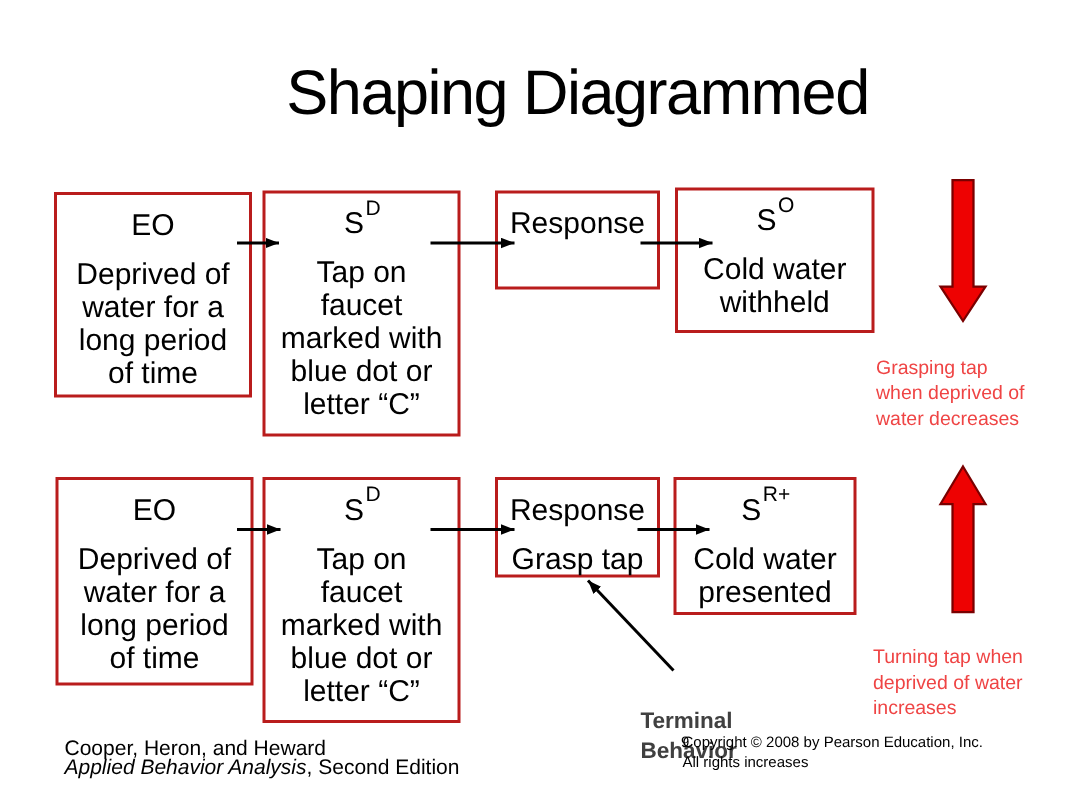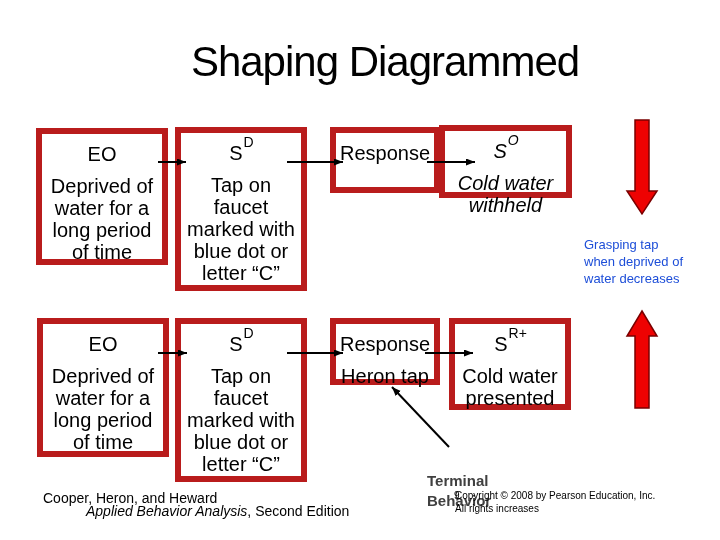--- a/index.html
+++ b/index.html
@@ -7,47 +7,47 @@
     position:relative;width:720px;height:540px;background:#ffffff;overflow:hidden;
     font-family:"Liberation Sans","DejaVu Sans",sans-serif;color:#000;
   }
   .title{
     position:absolute;left:0;top:38px;width:720px;margin:0;
     text-align:center;font-size:42px;font-weight:400;letter-spacing:-1px;padding-left:25px;
   }
   .bullet-line{position:absolute;left:22px;top:101px;font-size:15px;font-weight:bold;}
   .bullet-glyph{font-weight:normal;margin-right:8px;font-size:14px;}
   .box{
-    position:absolute;border:6px solid #b91c1c;background:#fff;box-sizing:border-box;
+    position:absolute;border:2px solid #b91c1c;background:#fff;box-sizing:border-box;
     text-align:center;font-size:20px;line-height:22px;padding-top:3px;
   }
   .box-header{margin-bottom:10px;}
   .box-header sup{font-size:14px;position:relative;top:-5px;left:1px;}
   .box-body{white-space:pre-line;}
   #b-eo1 {left:36px;  top:128px; width:132px; height:137px;}
   #b-sd1 {left:175px; top:127px; width:132px; height:164px;}
   #b-rs1 {left:330px; top:127px; width:110px; height:66px;}
-  #b-so1 {left:439px; top:125px; width:133px; height:73px;font-style:italic;}
+  #b-so1 {left:450px; top:125px; width:133px; height:97px;}
   #b-eo2 {left:37px;  top:318px; width:132px; height:139px;}
   #b-sd2 {left:175px; top:318px; width:132px; height:164px;}
   #b-rs2 {left:330px; top:318px; width:110px; height:67px;}
   #b-sr2 {left:449px; top:318px; width:122px; height:92px;}
-  .caption{position:absolute;font-size:13px;line-height:17px;white-space:pre-line;color:#1d4ed8;}
+  .caption{position:absolute;font-size:13px;line-height:17px;white-space:pre-line;color:#ef4444;}
   #cap1{left:584px;top:236px;}
   #cap2{left:582px;top:429px;}
   .terminal-label{
     position:absolute;left:427px;top:471px;font-size:15px;line-height:20px;
     color:#404040;white-space:pre-line;font-weight:bold;
   }
   .overlay{position:absolute;left:0;top:0;width:720px;height:540px;pointer-events:none;}
   .overlay line{stroke:#000;stroke-width:2;}
   .overlay polygon.red{stroke:#7a0000;stroke-width:1.5;}
   .footer{position:absolute;font-size:10px;line-height:12.5px;color:#000;}
   #footer-left{left:43px;top:492px;font-size:14px;}
-  .italic{font-style:italic;margin-left:43px;}
+  .italic{font-style:italic;}
   #footer-right{left:455px;top:490px;}
   .slide-num{position:absolute;left:-1px;top:0;}
   #footer-right .fr-line1{position:relative;}
 </style>
 </head>
 <body>
 
 <div class="slide">
 
   <h1 class="title">Shaping Diagrammed</h1>
@@ -87,31 +87,34 @@
   <div class="box" id="b-sd2">
     <div class="box-header"><span>S</span><sup>D</sup></div>
     <div class="box-body">Tap on
 faucet
 marked with
 blue dot or
 letter “C”</div>
   </div>
   <div class="box" id="b-rs2">
     <div class="box-header"><span>Response</span><sup></sup></div>
-    <div class="box-body">Heron tap</div>
+    <div class="box-body">Grasp tap</div>
   </div>
   <div class="box" id="b-sr2">
     <div class="box-header"><span>S</span><sup>R+</sup></div>
     <div class="box-body">Cold water
 presented</div>
   </div>
 
   <div class="caption" id="cap1">Grasping tap
 when deprived of
 water decreases</div>
+  <div class="caption" id="cap2">Turning tap when
+deprived of water
+increases</div>
   <div class="terminal-label">Terminal
 Behavior</div>
 
   <svg class="overlay" viewBox="0 0 720 540" xmlns="http://www.w3.org/2000/svg">
     <defs>
       <marker id="ah" markerWidth="10" markerHeight="8" refX="9" refY="3.5" orient="auto" markerUnits="userSpaceOnUse">
         <path d="M0,0 L9,3.5 L0,7 Z" fill="#000"></path>
       </marker>
     </defs>
 

